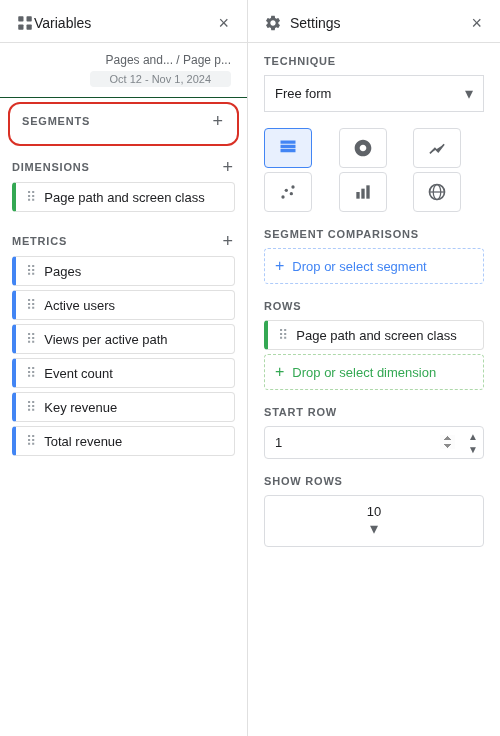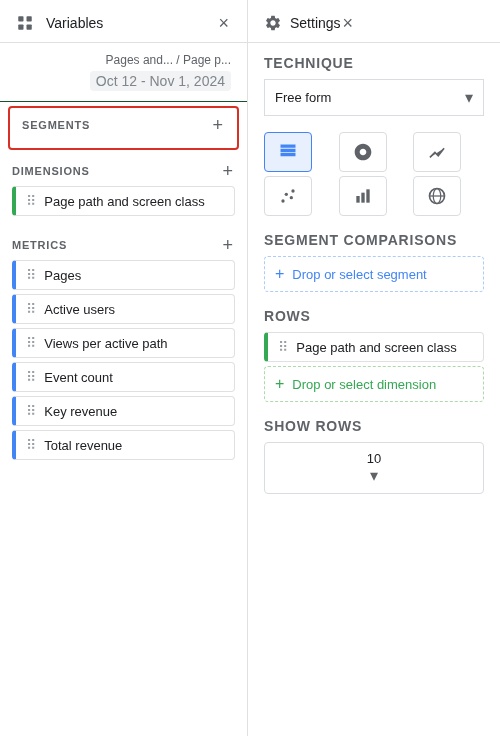--- a/index.html
+++ b/index.html
@@ -27,21 +27,21 @@
       display: flex;
       align-items: center;
       justify-content: space-between;
       padding: 12px 16px 8px 16px;
       border-bottom: 1px solid #e0e0e0;
     }
 
     .panel-title {
       display: flex;
       align-items: center;
-      gap: 12px;
+      gap: 0;
       font-size: 14px;
       font-weight: 500;
       color: #202124;
     }
 
     .close-btn {
       cursor: pointer;
       color: #5f6368;
       font-size: 18px;
       line-height: 1;
@@ -57,25 +57,25 @@
       text-align: right;
     }
 
     .exploration-pages {
       font-size: 12px;
       color: #5f6368;
       margin-bottom: 4px;
     }
 
     .exploration-date {
-      font-size: 14px;
+      font-size: 11px;
       color: #80868b;
       background: #f1f3f4;
       display: inline-block;
-      padding: 2px 6px;
+      padding: 2px 20px;
       border-radius: 4px;
     }
 
     
     .section {
       padding: 8px 12px;
     }
 
     .section-header {
       display: flex;
@@ -99,21 +99,21 @@
       color: #5f6368;
       font-size: 18px;
       line-height: 1;
       padding: 0 2px;
     }
 
     
     .segments-section {
       padding: 8px 12px;
       border: 2px solid #d93025;
-      border-radius: 4px;
+      border-radius: 12px;
       margin: 4px 8px;
     }
 
     
     .item-chip {
       display: flex;
       align-items: center;
       gap: 8px;
       padding: 6px 10px;
       background: #fff;
@@ -139,21 +139,21 @@
       width: 252px;
       display: flex;
       flex-direction: column;
       background: #fff;
       padding: 0;
     }
 
     .right-header {
       display: flex;
       align-items: center;
-      justify-content: flex-start;
+      justify-content: space-between;
       padding: 12px 16px 8px 16px;
       border-bottom: 1px solid #e0e0e0;
     }
 
     .right-title {
       display: flex;
       align-items: center;
       gap: 8px;
       font-size: 14px;
       font-weight: 500;
@@ -163,21 +163,21 @@
       padding: 12px 16px;
       overflow-y: auto;
       flex: 1;
     }
 
     .settings-section {
       margin-bottom: 16px;
     }
 
     .settings-section-label {
-      font-size: 14px;
+      font-size: 11px;
       font-weight: 600;
       letter-spacing: 0.8px;
       color: #5f6368;
       text-transform: uppercase;
       margin-bottom: 8px;
     }
 
     
     .dropdown {
       display: flex;
@@ -494,20 +494,30 @@
       <div class="rows-item">
         <span class="drag-icon">⠿</span>
         <span>Page path and screen class</span>
       </div>
       <div class="drop-zone" style="border-color: #aed9aa; color: #34a853;">
         <span class="plus">+</span>
         <span>Drop or select dimension</span>
       </div>
     </div>
 
+    <div class="settings-section">
+      <div class="settings-section-label">START ROW</div>
+      <div class="number-input-wrap">
+        <input type="number" class="number-input" value="1" min="1" style="">
+        <div class="spinner-btns">
+          <button class="spinner-btn">▲</button>
+          <button class="spinner-btn">▼</button>
+        </div>
+      </div>
+    </div>
 
     <div class="settings-section">
       <div class="settings-section-label">SHOW ROWS</div>
       <div class="show-rows-dropdown">
         <span>10</span>
         <span class="dropdown-arrow">▾</span>
       </div>
     </div>
 
   </div>

